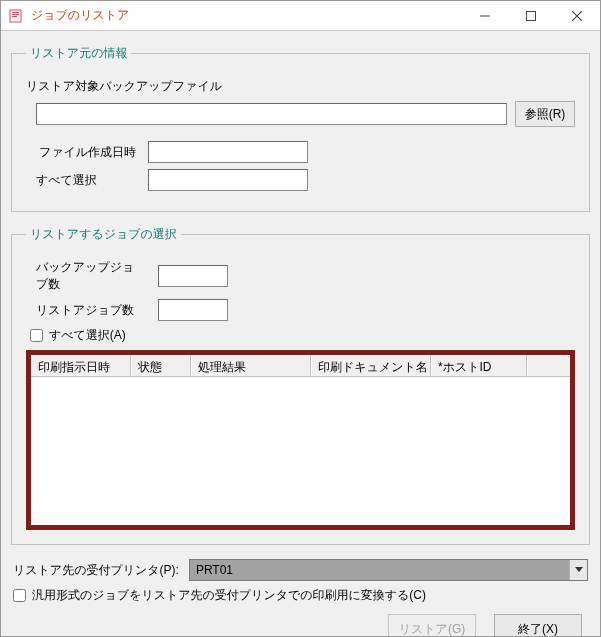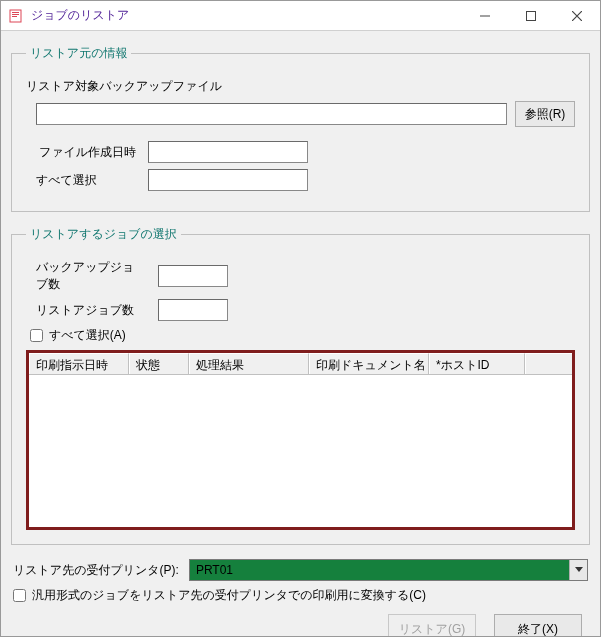--- a/index.html
+++ b/index.html
@@ -20,21 +20,21 @@
     display: flex;
     align-items: center;
     border-bottom: 1px solid #d0d0d0;
   }
   .titlebar .icon {
     width: 16px; height: 16px;
     margin: 0 6px 0 8px;
   }
   .titlebar .title {
     flex: 1 1 auto;
-    color: #4c1d95;
+    color: #c2410c;
   }
   .win-btn {
     width: 46px;
     height: 30px;
     display: flex;
     align-items: center;
     justify-content: center;
     color: #444;
   }
   .win-btn svg { width: 10px; height: 10px; }
@@ -94,21 +94,21 @@
     align-items: center;
     gap: 6px;
   }
   label.chk input {
     width: 13px; height: 13px;
     margin: 0;
   }
 
   
   .listview {
-    border: 3px solid #7f1d1d;
+    border: 5px solid #7f1d1d;
     background: #fff;
     height: 180px;
     display: flex;
     flex-direction: column;
     margin-top: 6px;
   }
   .lv-head {
     display: flex;
     background: #f0f0f0;
     border-bottom: 1px solid #c0c0c0;
@@ -134,21 +134,21 @@
   .dest-row {
     display: flex;
     align-items: center;
     gap: 10px;
     margin: 6px 2px;
   }
   .combo {
     flex: 1 1 auto;
     position: relative;
     height: 22px;
-    background: #15803d;
+    background: #a3a3a3;
     border: 1px solid #7a7a7a;
     display: flex;
     align-items: center;
   }
   .combo .combo-text {
     flex: 1 1 auto;
     padding: 0 6px;
   }
   .combo .combo-btn {
     width: 18px;

